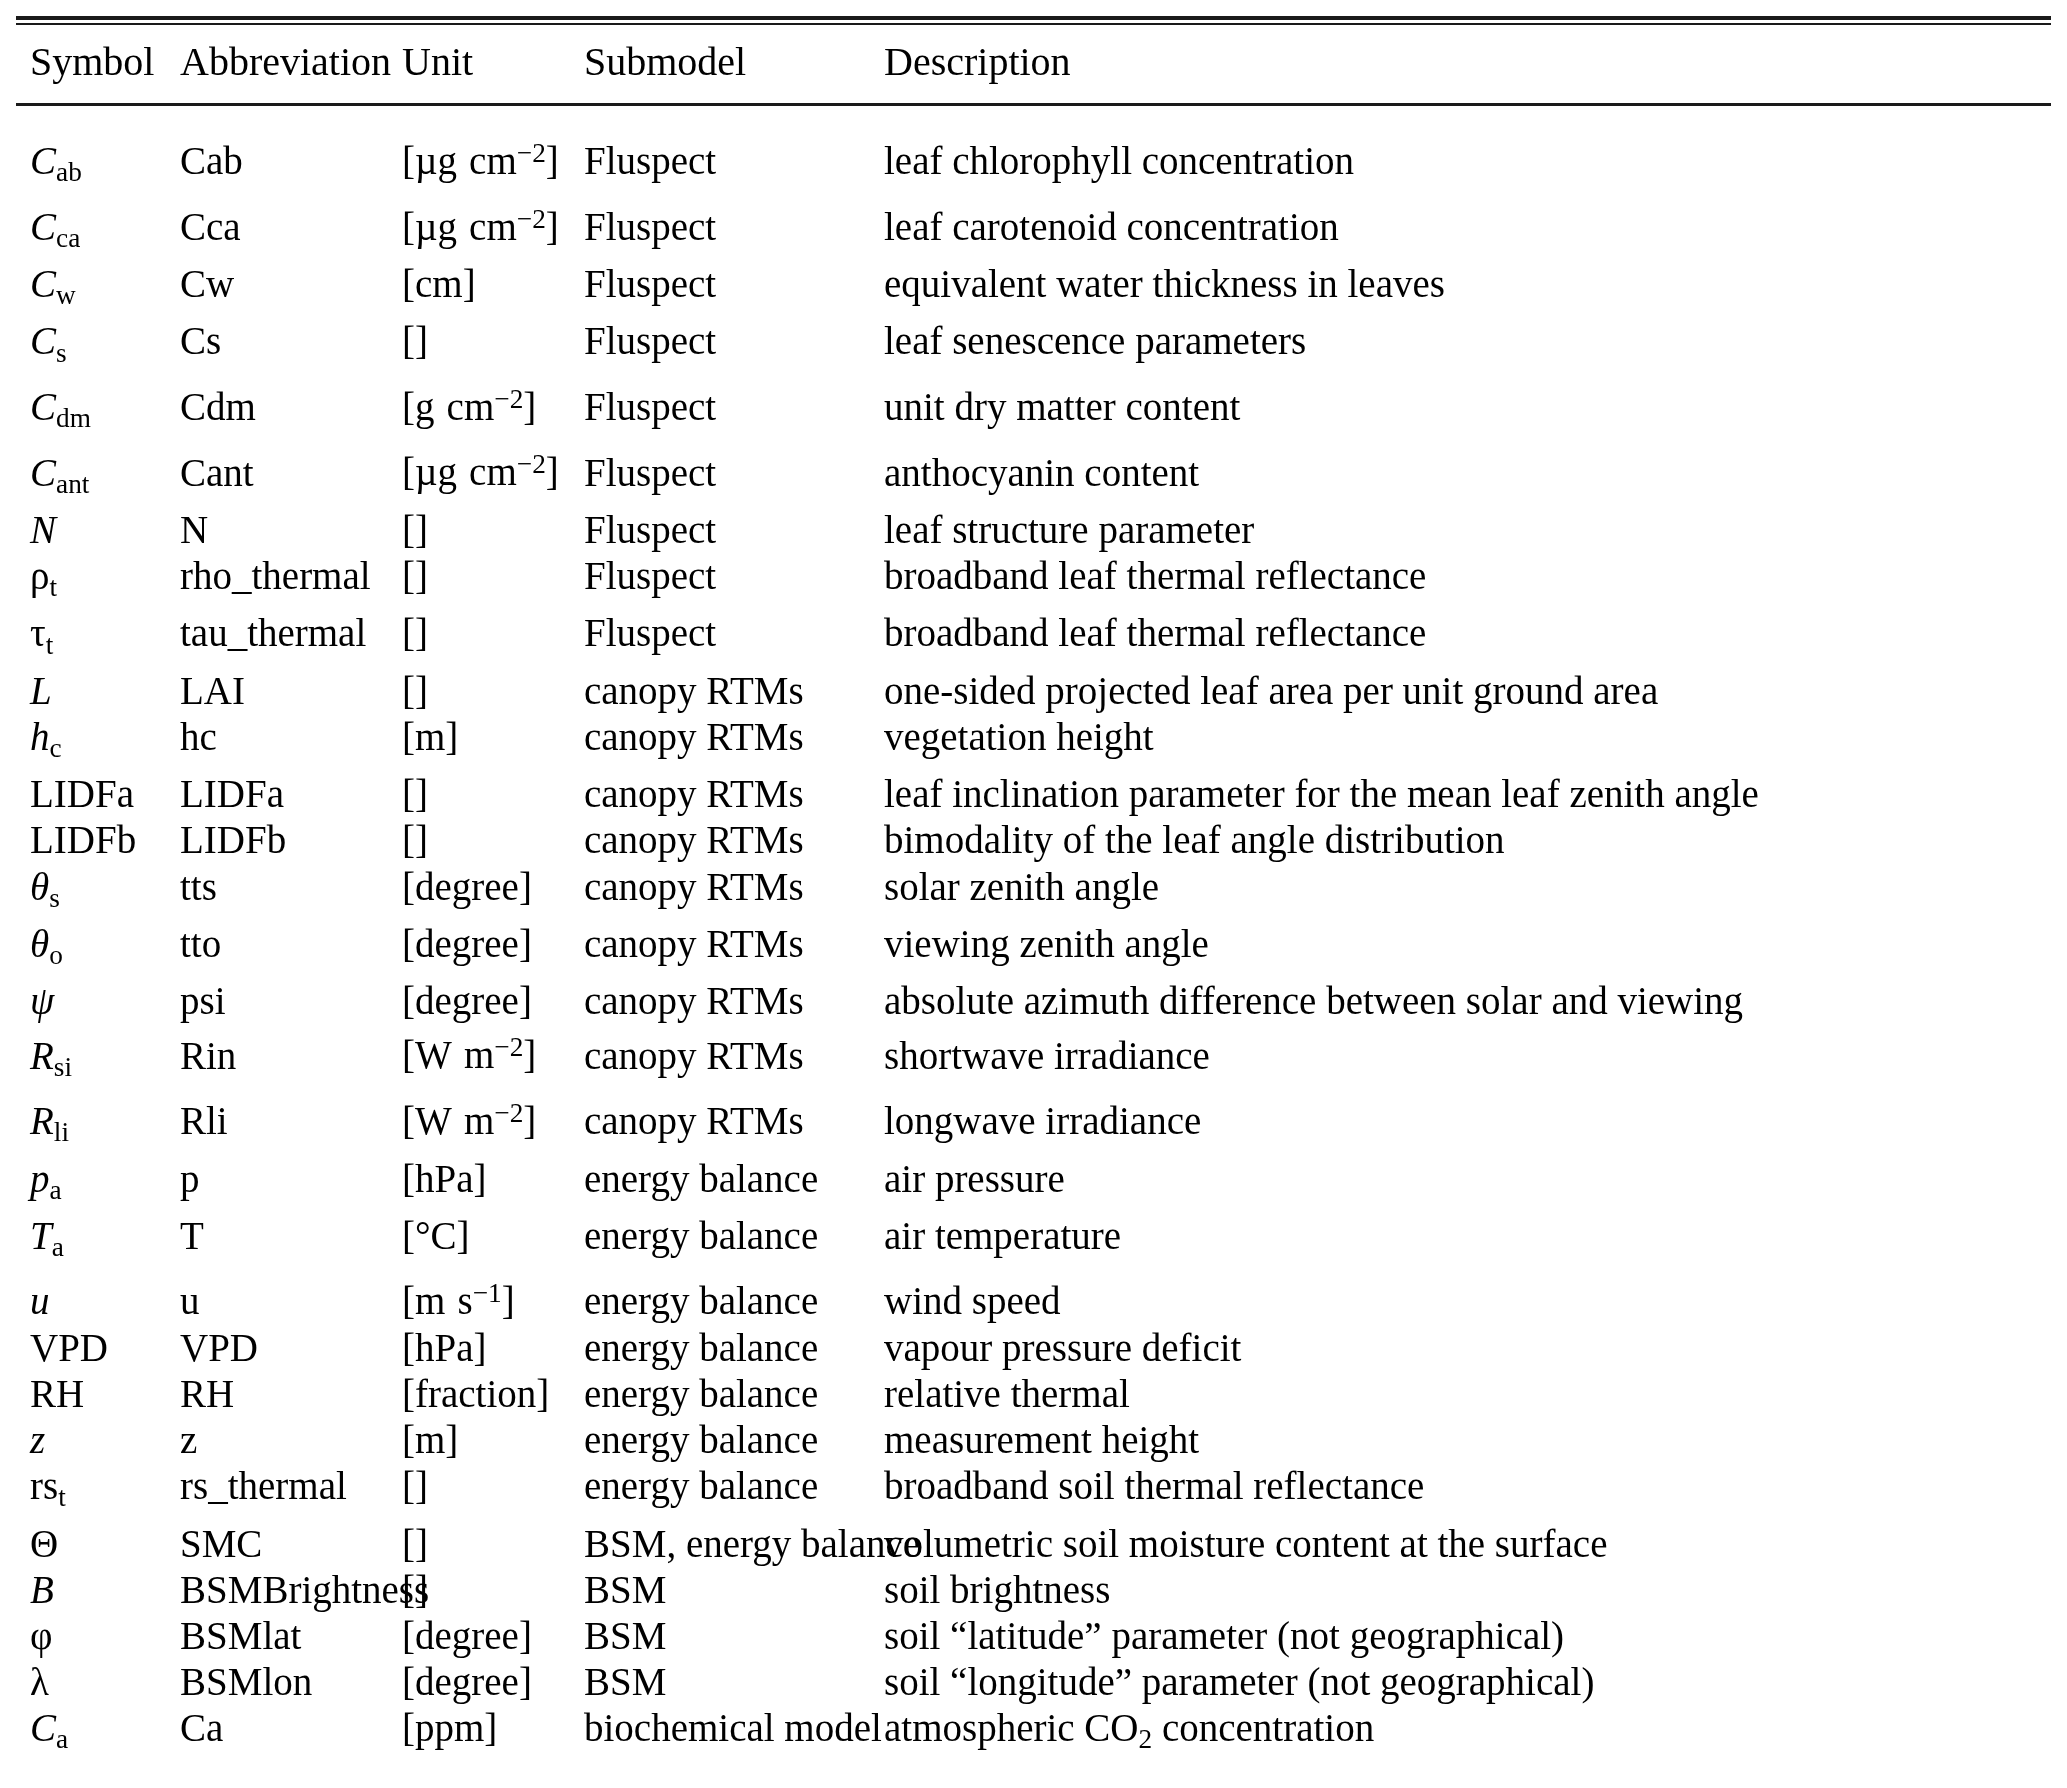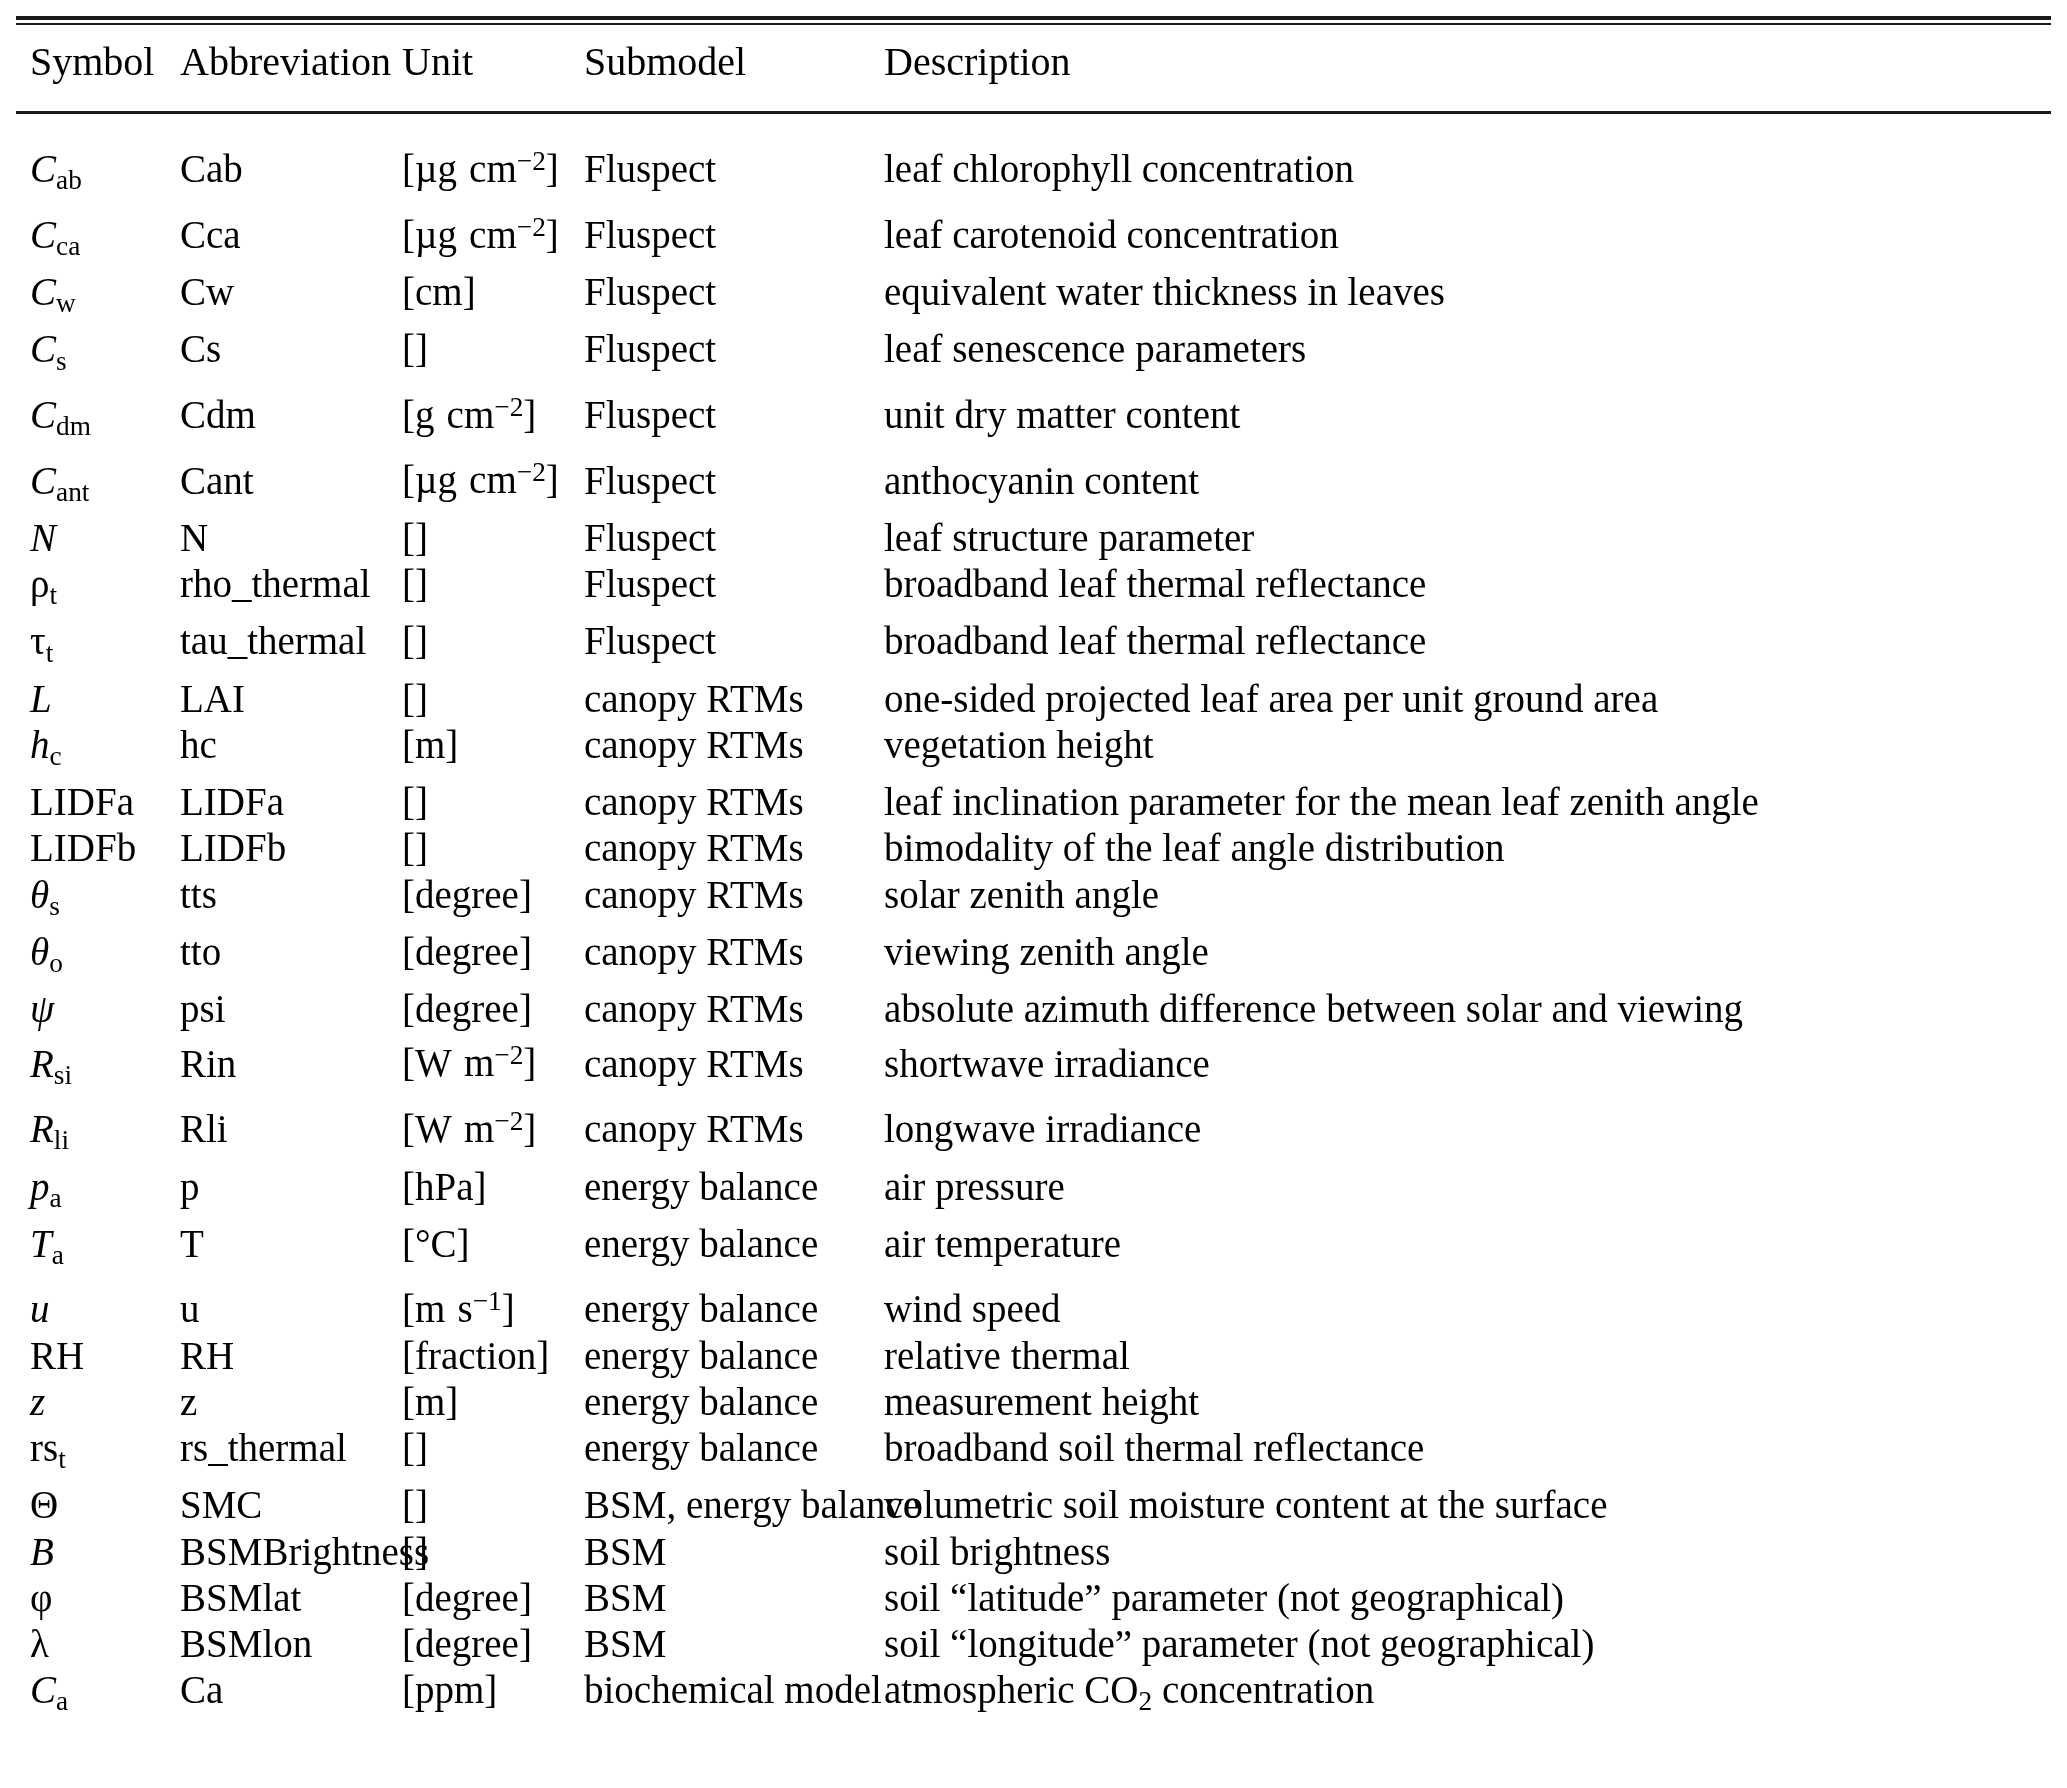--- a/index.html
+++ b/index.html
@@ -34,21 +34,21 @@
   
   .rule {
     margin: 0;
     padding: 0;
     background: #1a1a1a;
   }
   .rule-top    { height: 4px; margin-top: 16px; margin-left: 16px; width: 2035px; }
   .rule-top-b  { height: 2px; margin-top: 3px;  margin-left: 16px; width: 2035px; }
   .rule-mid    { height: 3px; margin-top: 0;    margin-left: 16px; width: 2035px; }
 
-  .head-block { padding-top: 10px; padding-bottom: 22px; margin-top: 29px; }
+  .head-block { padding-top: 10px; padding-bottom: 14px; margin-top: 29px; }
 
   col.c-symbol { width: 150px; }
   col.c-abbr   { width: 222px; }
   col.c-unit   { width: 182px; }
   col.c-sub    { width: 300px; }
   col.c-desc   { width: 1181px; }
 
   th, td {
     text-align: left;
     vertical-align: baseline;
@@ -299,20 +299,27 @@
 
       <tr>
         <td class="sym"><span class="mi">u</span></td>
         <td>u</td>
         <td>[<span class="mup">m</span><span class="thin"> </span><span class="mup">s</span><span class="sup">−1</span>]</td>
         <td>energy balance</td>
         <td>wind speed</td>
       </tr>
 
 
+      <tr>
+        <td class="sym">VPD</td>
+        <td>VPD</td>
+        <td>[hPa]</td>
+        <td>energy balance</td>
+        <td>vapour pressure deficit</td>
+      </tr>
 
       <tr>
         <td class="sym">RH</td>
         <td>RH</td>
         <td>[fraction]</td>
         <td>energy balance</td>
         <td>relative thermal</td>
       </tr>
 
       <tr>

